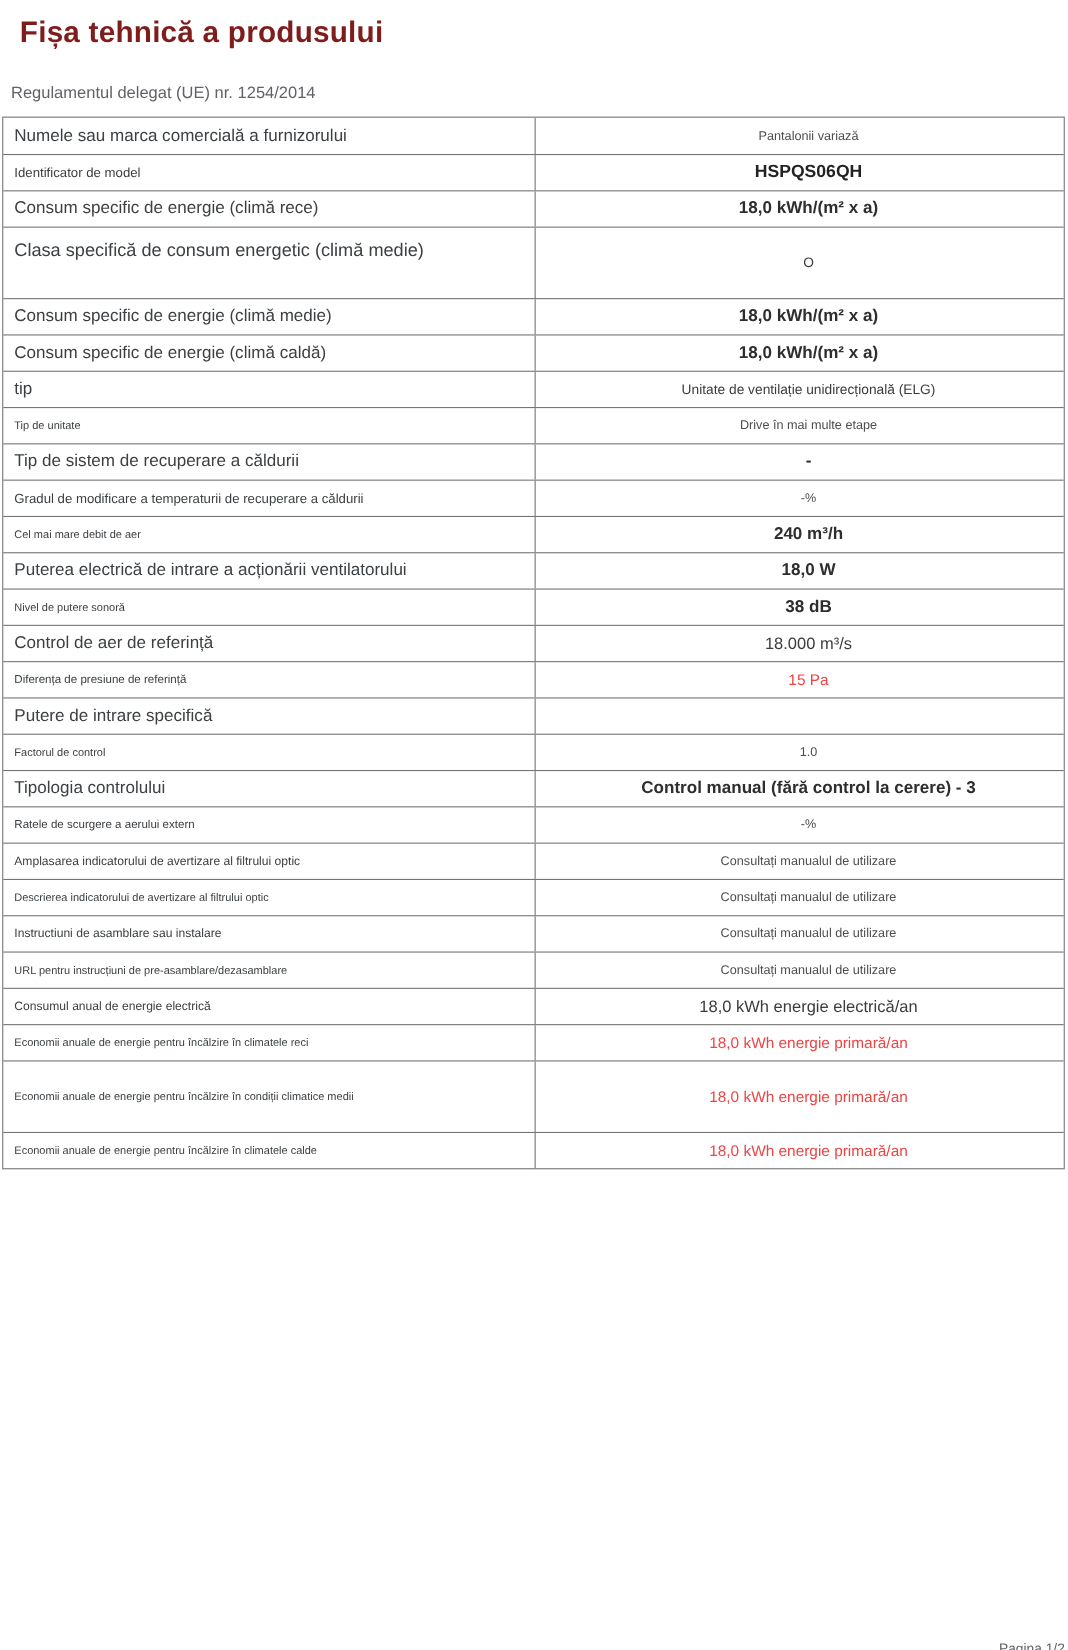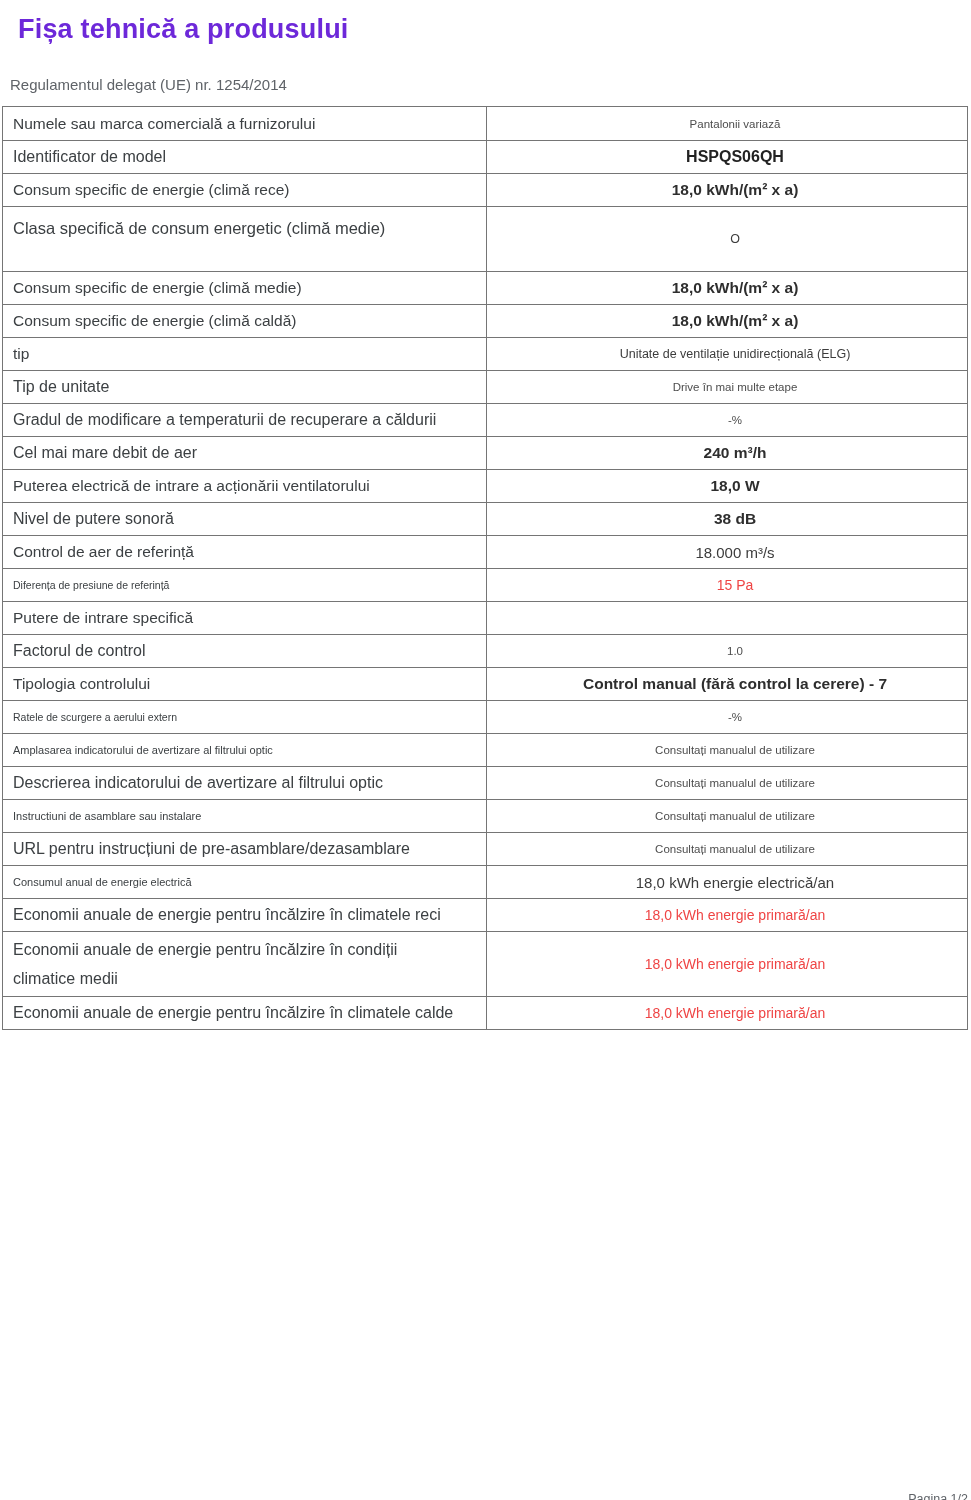--- a/index.html
+++ b/index.html
@@ -55,22 +55,22 @@
   }
   .row.tall .cell.label.top-align {
     align-items: flex-start;
     padding-top: 7px;
   }
   .row.tall .cell.label { line-height: 29px; }
 
   
   .l16 { font-size: 16.5px; }
   .l15 { font-size: 15.5px; }
-  .l13 { font-size: 16px; }
-  .l12 { font-size: 16px; }
+  .l13 { font-size: 10px; }
+  .l12 { font-size: 12px; }
   .l11 { font-size: 11px; }
   .l10 { font-size: 10.5px; }
 
   
   .v16b { font-size: 16px; font-weight: 700; color: #222222; }
   .v15  { font-size: 15.5px; font-weight: 600; color: #2e2e2e; }
   .v14  { font-size: 14px;  font-weight: 400; color: #ef4444; }
   .v13  { font-size: 15px; font-weight: 500; color: #3c3c3c; }
   .v12  { font-size: 12.5px; font-weight: 500; color: #3c3c3c; }
   .v11  { font-size: 11.5px; font-weight: 400; color: #4d4d4d; }
@@ -80,21 +80,21 @@
     right: 3px;
     bottom: 5px;
     font-size: 12.5px;
     color: #5f6368;
   }
 </style>
 </head>
 <body>
 
 <div class="page">
-  <h1 class="title" style="color: #6d28d9;">Fișa tehnică a produsului</h1>
+  <h1 class="title" style="color: #7f1d1d;">Fișa tehnică a produsului</h1>
   <div class="subtitle">Regulamentul delegat (UE) nr. 1254/2014</div>
   <div class="spec-table">
       <div class="row">
         <div class="cell label l15">Numele sau marca comercială a furnizorului</div>
         <div class="cell value v11">Pantalonii variază</div>
       </div>
       <div class="row">
         <div class="cell label l12">Identificator de model</div>
         <div class="cell value v16b">HSPQS06QH</div>
       </div>
@@ -116,20 +116,24 @@
       </div>
       <div class="row">
         <div class="cell label l15">tip</div>
         <div class="cell value v12">Unitate de ventilație unidirecțională (ELG)</div>
       </div>
       <div class="row">
         <div class="cell label l13">Tip de unitate</div>
         <div class="cell value v11">Drive în mai multe etape</div>
       </div>
       <div class="row">
+        <div class="cell label l15">Tip de sistem de recuperare a căldurii</div>
+        <div class="cell value v15">-</div>
+      </div>
+      <div class="row">
         <div class="cell label l12">Gradul de modificare a temperaturii de recuperare a căldurii</div>
         <div class="cell value v11">-%</div>
       </div>
       <div class="row">
         <div class="cell label l13">Cel mai mare debit de aer</div>
         <div class="cell value v15">240 m³/h</div>
       </div>
       <div class="row">
         <div class="cell label l15">Puterea electrică de intrare a acționării ventilatorului</div>
         <div class="cell value v15">18,0 W</div>
@@ -148,21 +152,21 @@
       </div>
       <div class="row">
         <div class="cell label l15">Putere de intrare specifică</div>
       </div>
       <div class="row">
         <div class="cell label l13">Factorul de control</div>
         <div class="cell value v11">1.0</div>
       </div>
       <div class="row">
         <div class="cell label l15">Tipologia controlului</div>
-        <div class="cell value v15">Control manual (fără control la cerere) - 7</div>
+        <div class="cell value v15">Control manual (fără control la cerere) - 3</div>
       </div>
       <div class="row">
         <div class="cell label l10">Ratele de scurgere a aerului extern</div>
         <div class="cell value v11">-%</div>
       </div>
       <div class="row">
         <div class="cell label l11">Amplasarea indicatorului de avertizare al filtrului optic</div>
         <div class="cell value v11">Consultați manualul de utilizare</div>
       </div>
       <div class="row">

